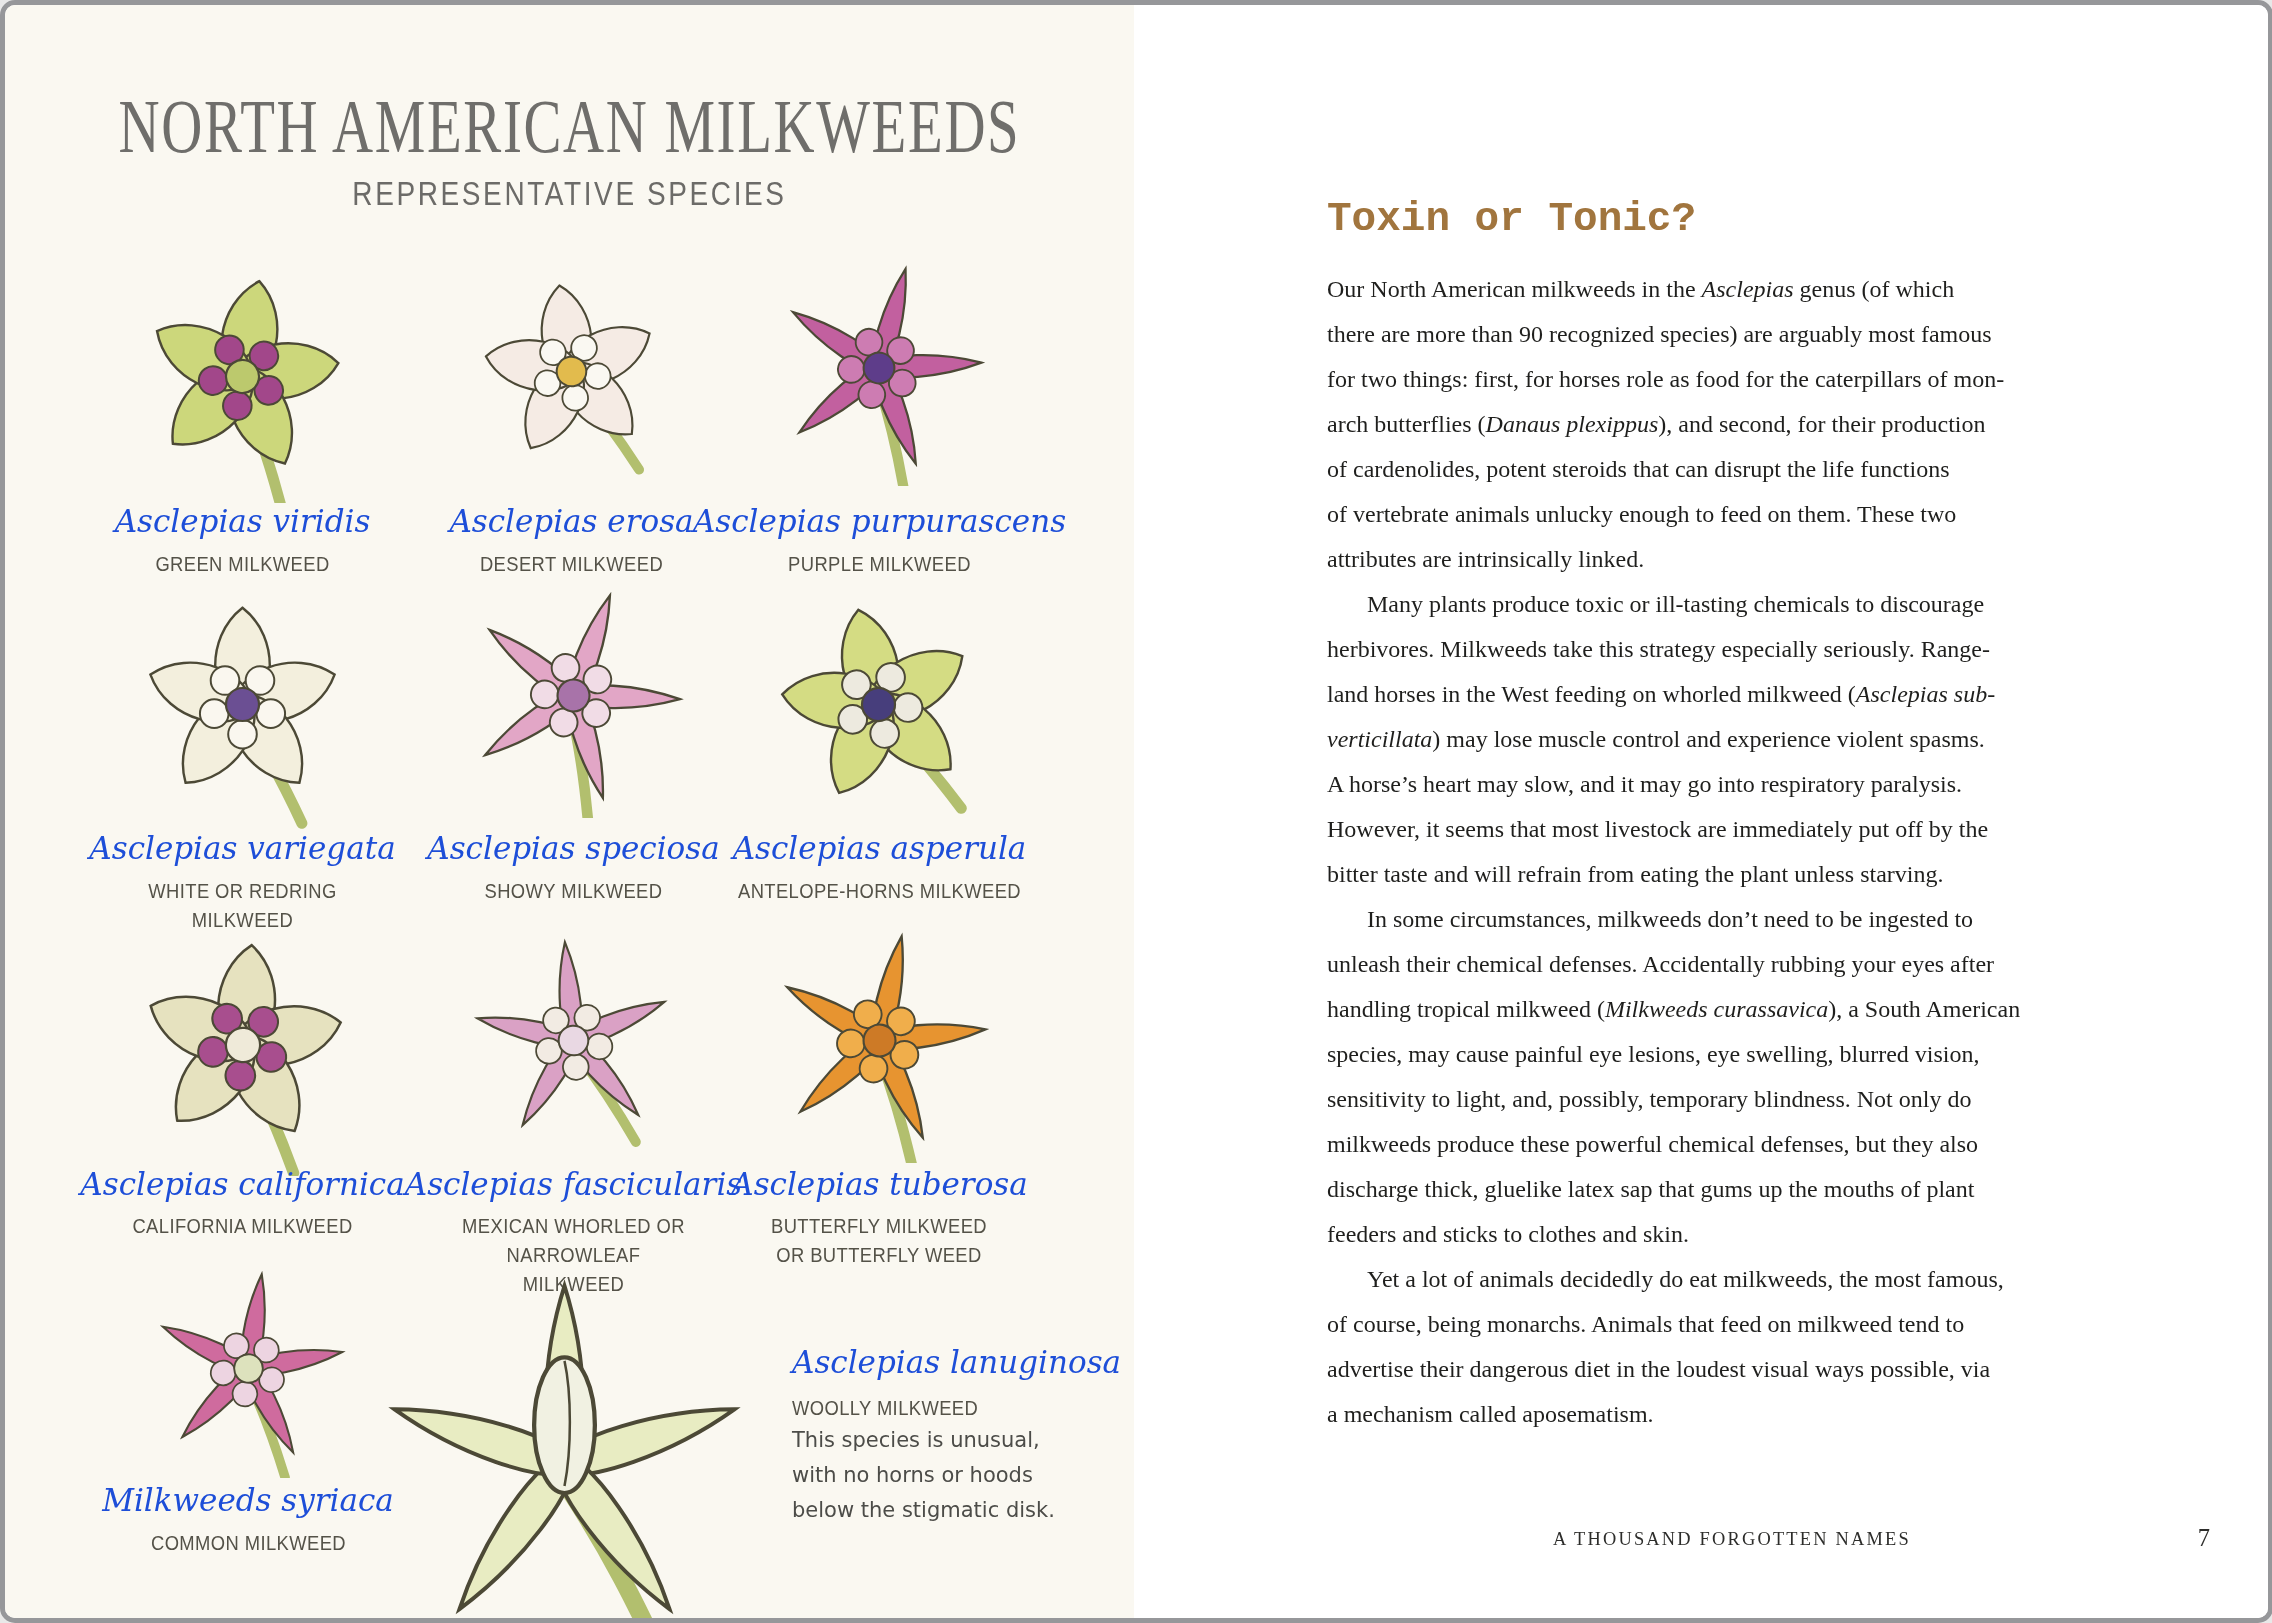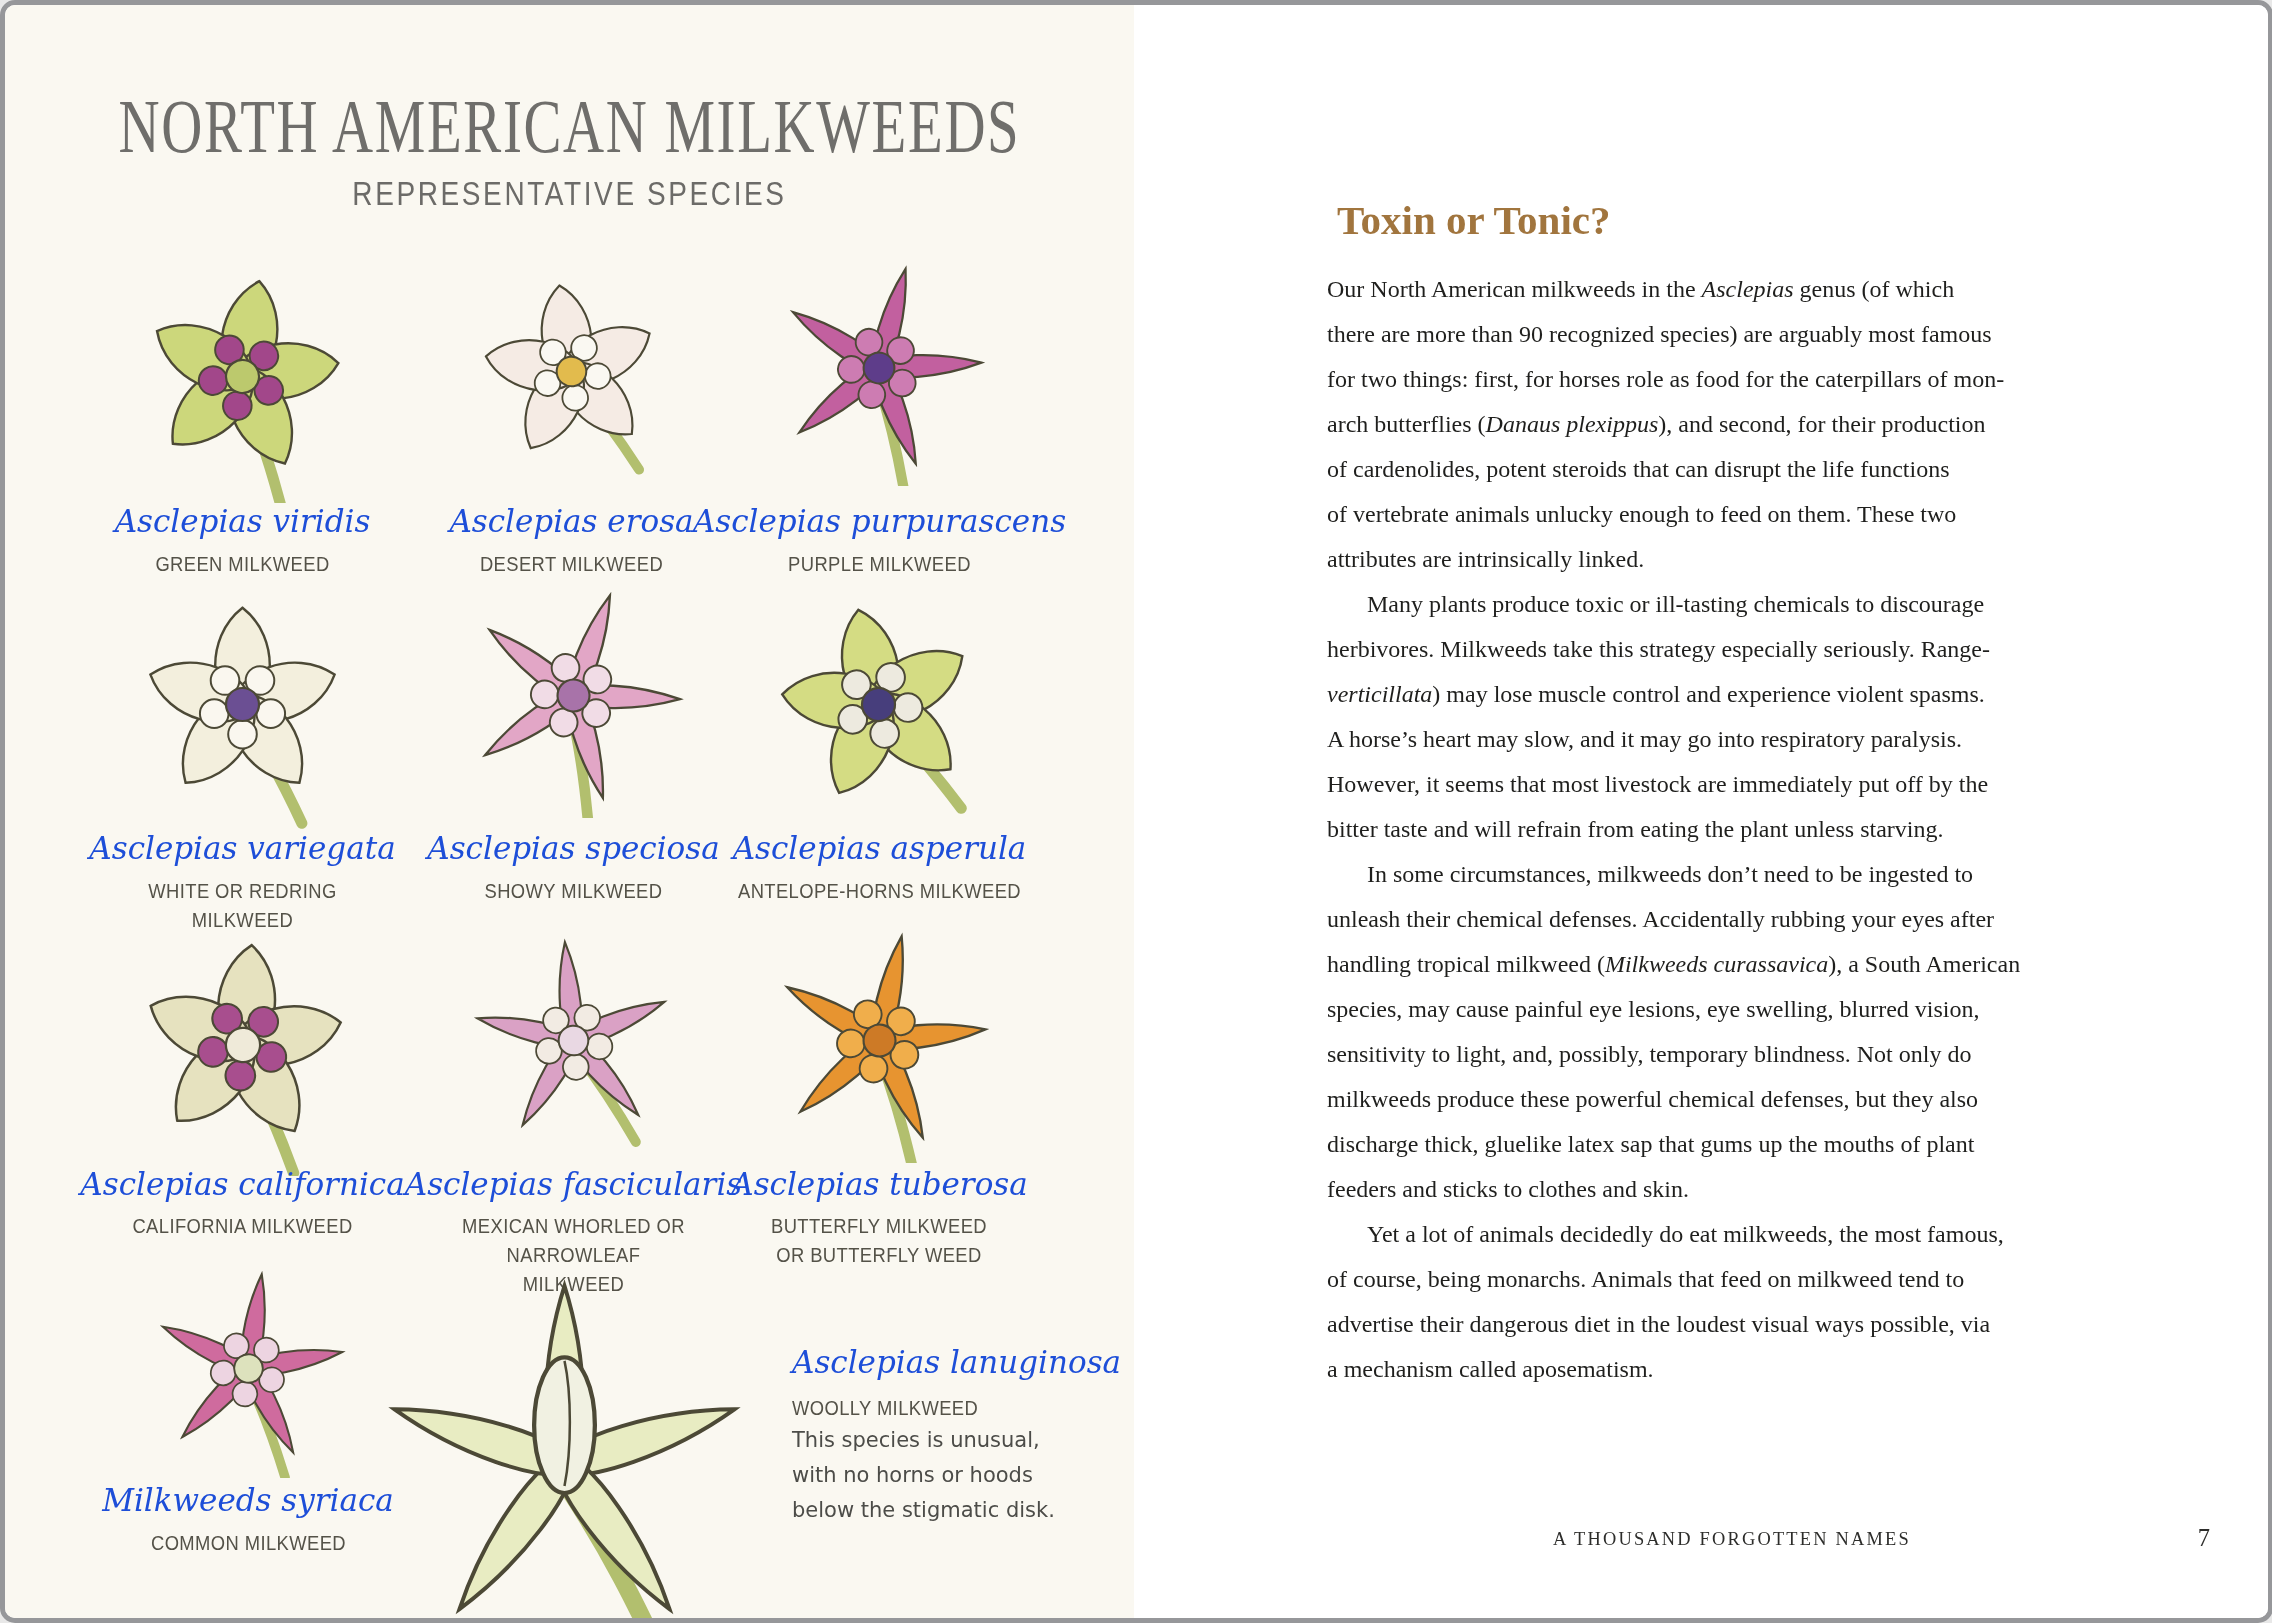--- a/index.html
+++ b/index.html
@@ -19,21 +19,21 @@
     font-size:31px;color:#1d4ed8;text-align:center;white-space:nowrap;}
   .common{position:absolute;font-family:"Liberation Sans",sans-serif;font-size:18.4px;
     color:#545248;text-align:center;letter-spacing:0.4px;line-height:27px;
     transform:scaleY(1.08);transform-origin:center top;}
   .latin.left-al,.common.left-al{text-align:left;white-space:normal;}
   .hand-note{position:absolute;font-family:"DejaVu Sans",sans-serif;font-size:21px;
     color:#4c4c48;line-height:35px;text-align:left;}
 
   
   .chapter-heading{position:absolute;left:193px;top:191px;
-    font-family:Liberation Serif, serif;font-weight:700;font-size:41px;color:#a1753e;margin-left:10px;}
+    font-family:Liberation Mono, monospace;font-weight:700;font-size:41px;color:#a1753e;}
   #body-text{position:absolute;left:193px;top:262px;width:839px;
     font-family:"Liberation Serif",serif;font-size:24px;color:#1f1f1d;}
   .bodyline{height:45px;line-height:45px;white-space:nowrap;}
   .bodyline.indent{padding-left:40px;}
   .bodyline .it{font-style:italic;}
   .page-footer{position:absolute;left:193px;top:1524px;width:810px;text-align:center;
     font-family:"Liberation Serif",serif;font-size:18.4px;letter-spacing:2.2px;color:#2d2d2b;}
   .page-number{position:absolute;right:58px;top:1519px;
     font-family:"Liberation Serif",serif;font-size:24.5px;color:#2d2d2b;}
 
@@ -249,20 +249,21 @@
     <div id="body-text">
         <div class="bodyline"><span>Our North American milkweeds in the </span><span class="it">Asclepias</span><span> genus (of which</span></div>
         <div class="bodyline"><span>there are more than 90 recognized species) are arguably most famous</span></div>
         <div class="bodyline"><span>for two things: first, for horses role as food for the caterpillars of mon-</span></div>
         <div class="bodyline"><span>arch butterflies (</span><span class="it">Danaus plexippus</span><span>), and second, for their production</span></div>
         <div class="bodyline"><span>of cardenolides, potent steroids that can disrupt the life functions</span></div>
         <div class="bodyline"><span>of vertebrate animals unlucky enough to feed on them. These two</span></div>
         <div class="bodyline"><span>attributes are intrinsically linked.</span></div>
         <div class="bodyline indent"><span>Many plants produce toxic or ill-tasting chemicals to discourage</span></div>
         <div class="bodyline"><span>herbivores. Milkweeds take this strategy especially seriously. Range-</span></div>
+        <div class="bodyline"><span>land horses in the West feeding on whorled milkweed (</span><span class="it">Asclepias sub-</span></div>
         <div class="bodyline"><span class="it">verticillata</span><span>) may lose muscle control and experience violent spasms.</span></div>
         <div class="bodyline"><span>A horse’s heart may slow, and it may go into respiratory paralysis.</span></div>
         <div class="bodyline"><span>However, it seems that most livestock are immediately put off by the</span></div>
         <div class="bodyline"><span>bitter taste and will refrain from eating the plant unless starving.</span></div>
         <div class="bodyline indent"><span>In some circumstances, milkweeds don’t need to be ingested to</span></div>
         <div class="bodyline"><span>unleash their chemical defenses. Accidentally rubbing your eyes after</span></div>
         <div class="bodyline"><span>handling tropical milkweed (</span><span class="it">Milkweeds curassavica</span><span>), a South American</span></div>
         <div class="bodyline"><span>species, may cause painful eye lesions, eye swelling, blurred vision,</span></div>
         <div class="bodyline"><span>sensitivity to light, and, possibly, temporary blindness. Not only do</span></div>
         <div class="bodyline"><span>milkweeds produce these powerful chemical defenses, but they also</span></div>

